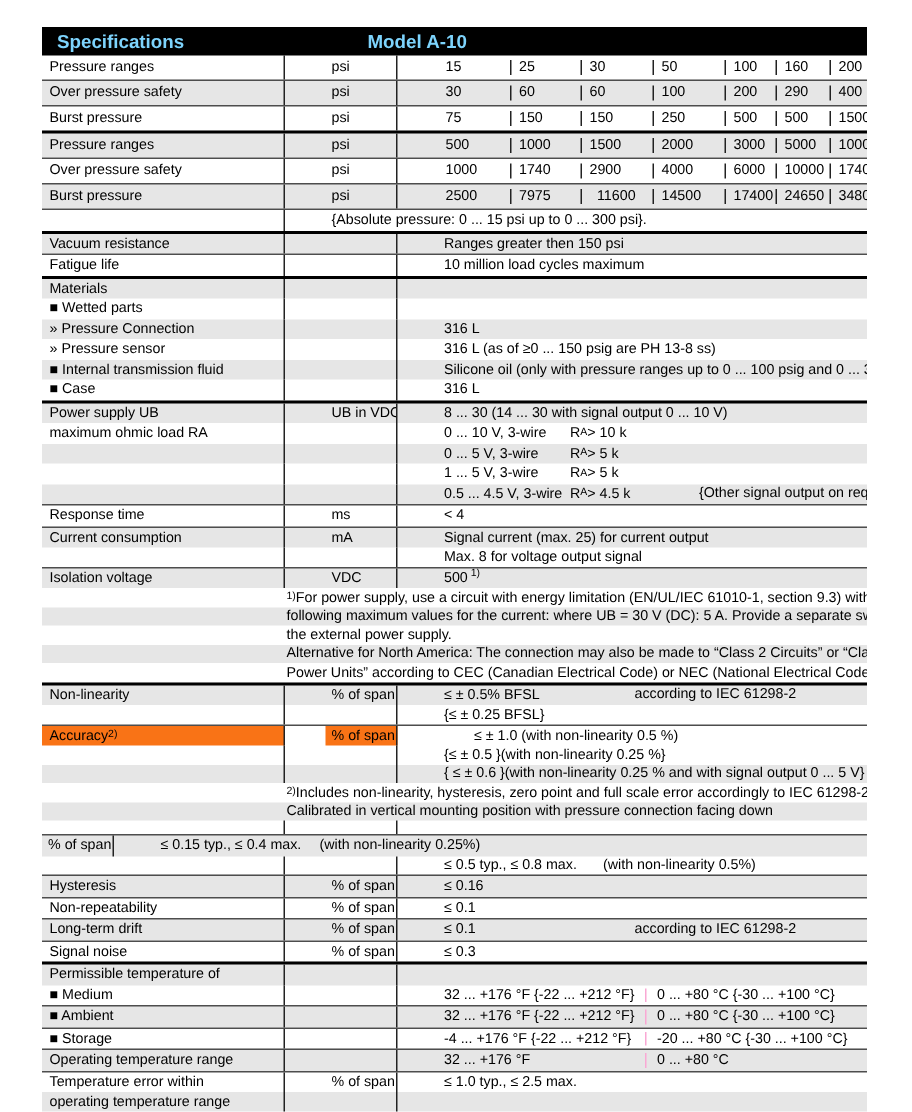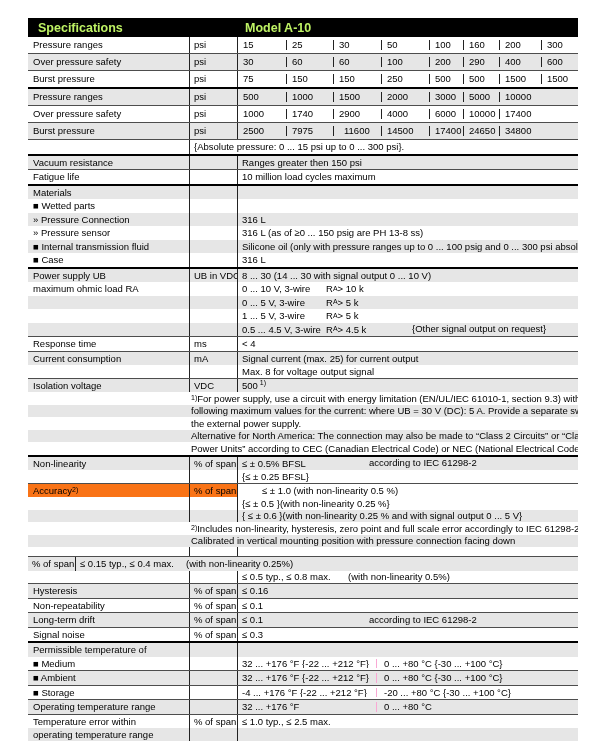--- a/index.html
+++ b/index.html
@@ -3,25 +3,25 @@
 <meta charset="utf-8">
 <style>
   html,body{margin:0;padding:0;}
   body{
     width:608px;height:741px;background:#ffffff;color:#000;
     font-family:"Liberation Sans", sans-serif;
     position:relative;overflow:hidden;
     -webkit-font-smoothing:antialiased;
   }
   .sheet{position:absolute;left:28px;top:18px;width:550px;border-bottom:2px solid #000;}
-  .hdr{height:19px;background:#000;color:#bef264;display:flex;align-items:center;
+  .hdr{height:19px;background:#000;color:#7dd3fc;display:flex;align-items:center;
        font-weight:bold;font-size:12.5px;position:relative;}
   .hdr .t{padding-left:10px;}
   .hdr .m{position:absolute;left:217px;}
-  .row{display:flex;align-items:stretch;font-size:9.5px;line-height:1;}
+  .row{display:flex;align-items:stretch;font-size:9.5px;line-height:1;gap:27px;}
   .row.p{height:16px;}
   .row.s{height:13.5px;}
   .row.c{height:12.5px;}
   .row.b{height:9px;}
   .row.g{background:#e6e6e6;}
   .row.bt-thick{border-top:2px solid #000;}
   .row.bt-thin{border-top:1px solid #4d4d4d;}
   .lab{width:162px;flex:none;border-right:1px solid #222;display:flex;align-items:center;
        padding-left:5px;box-sizing:border-box;white-space:nowrap;overflow:hidden;}
   .lab.i2{padding-left:5px;}

